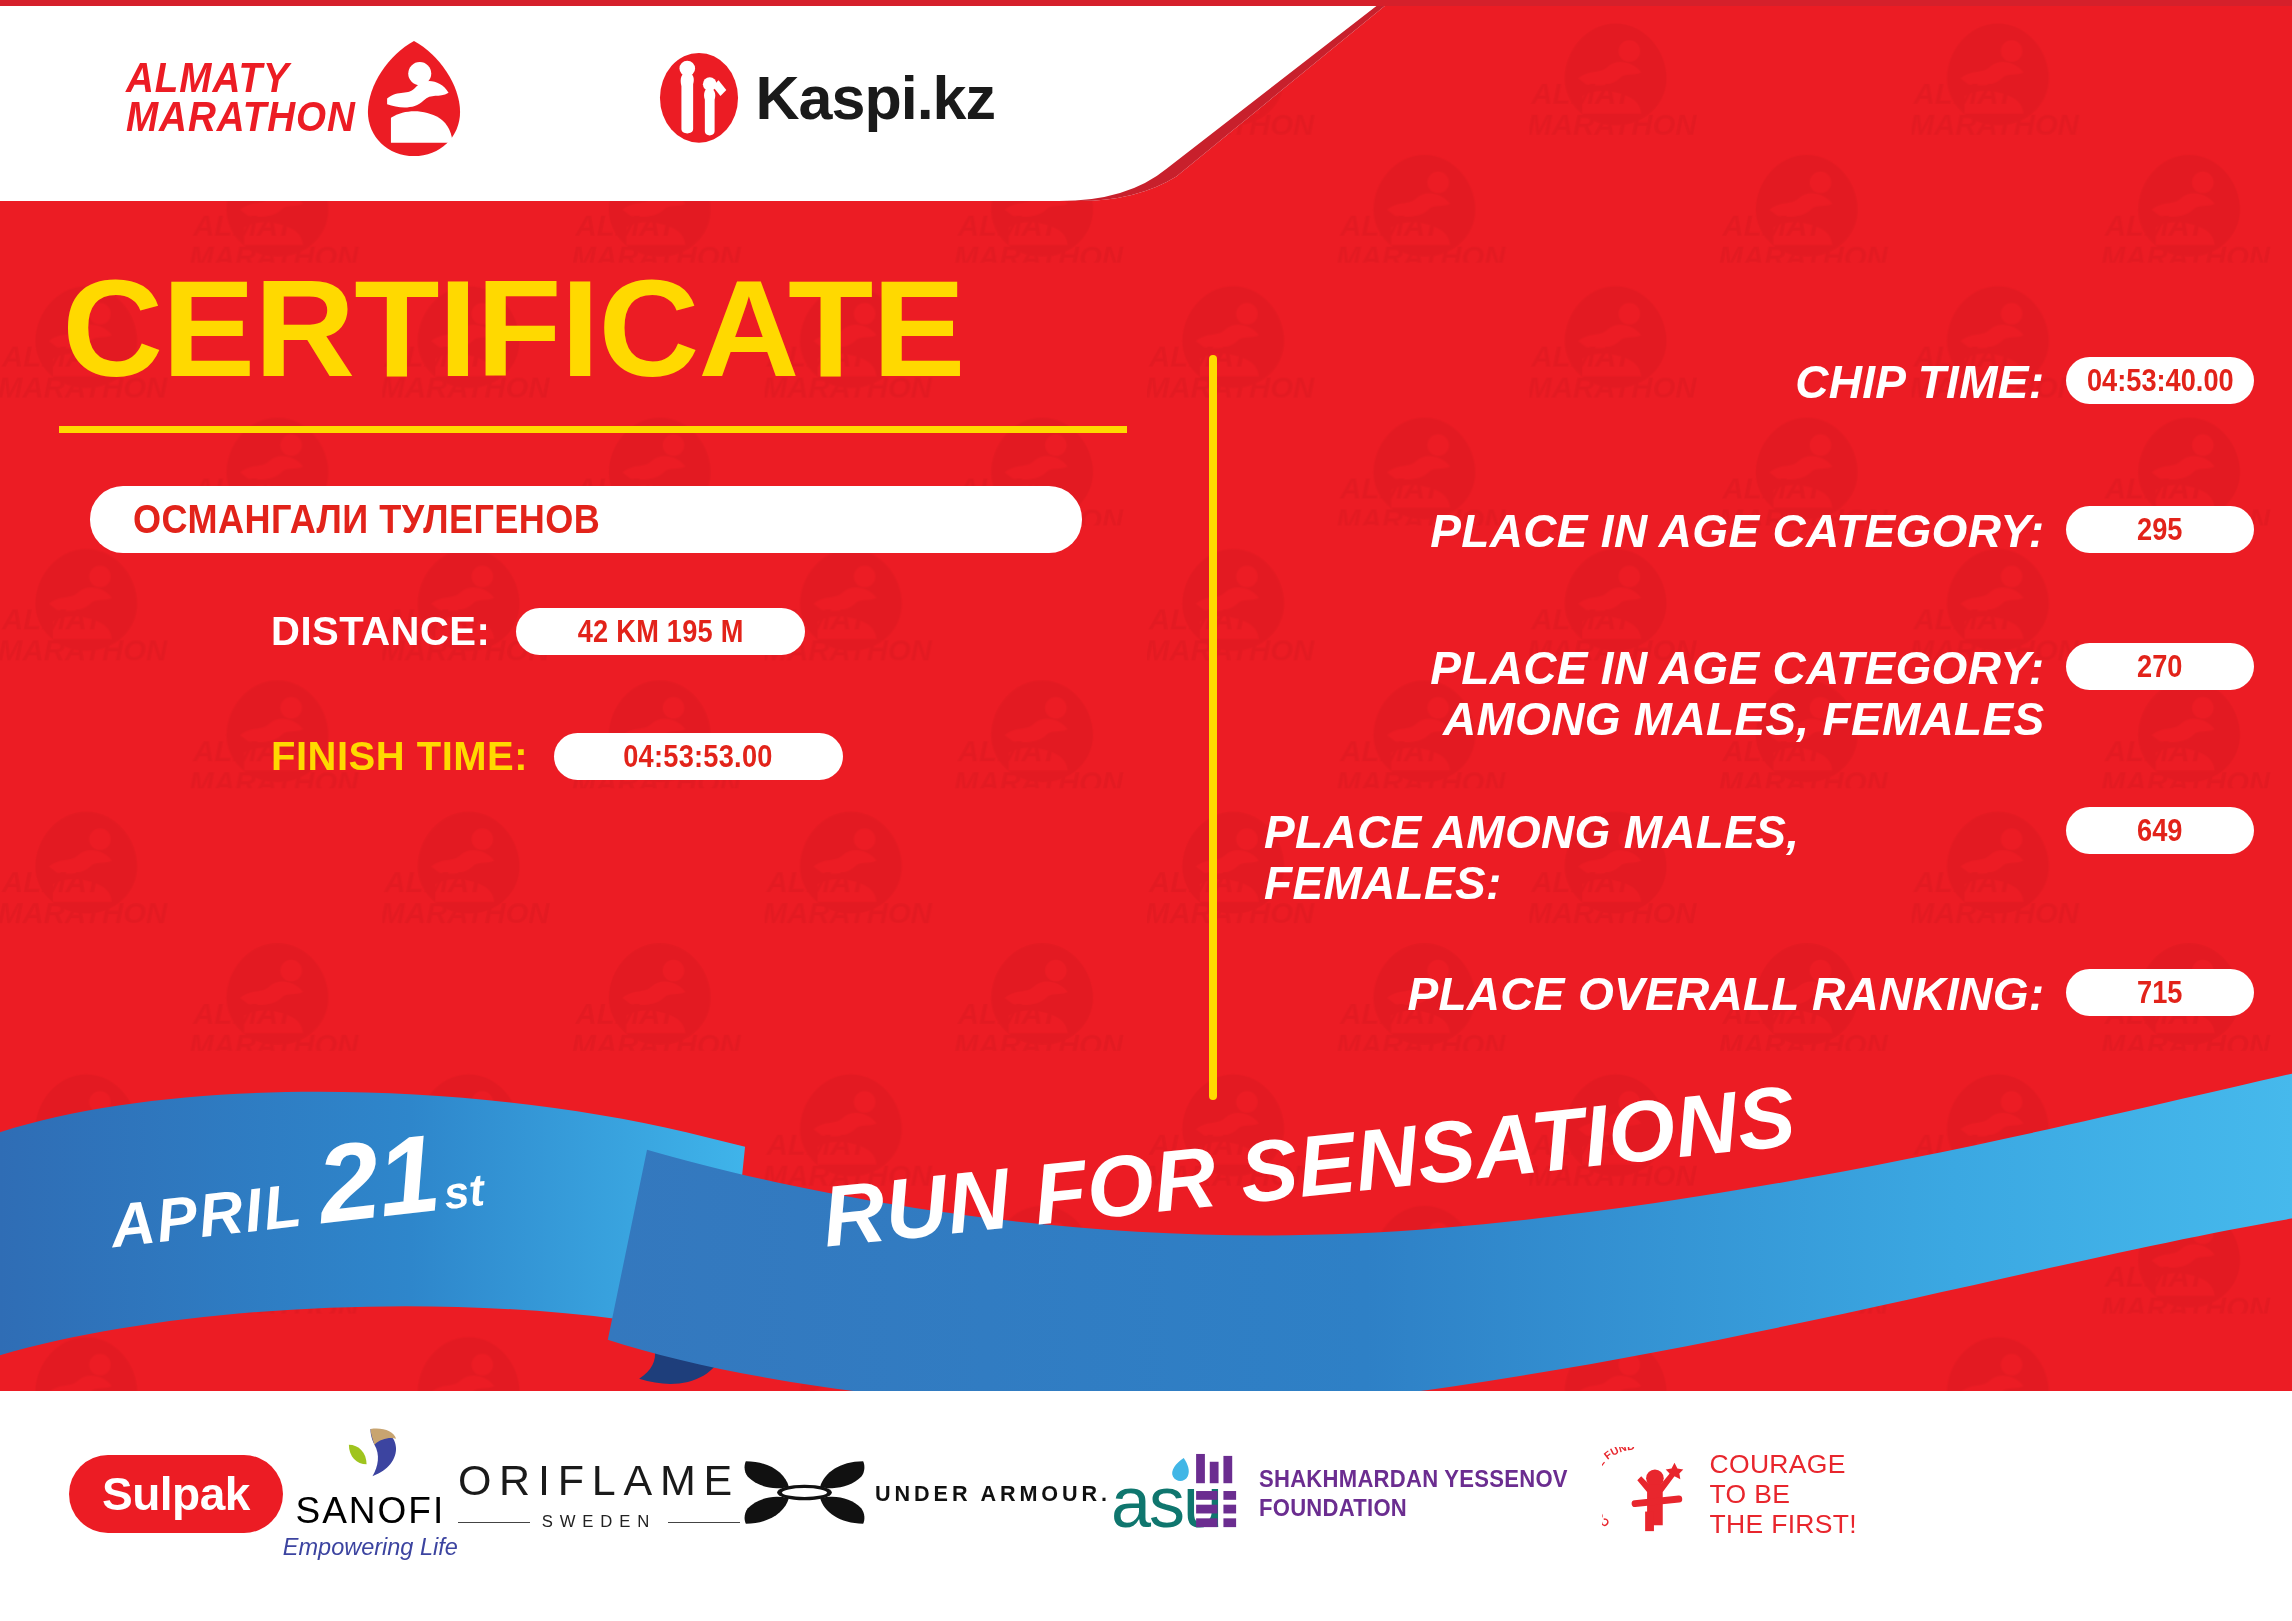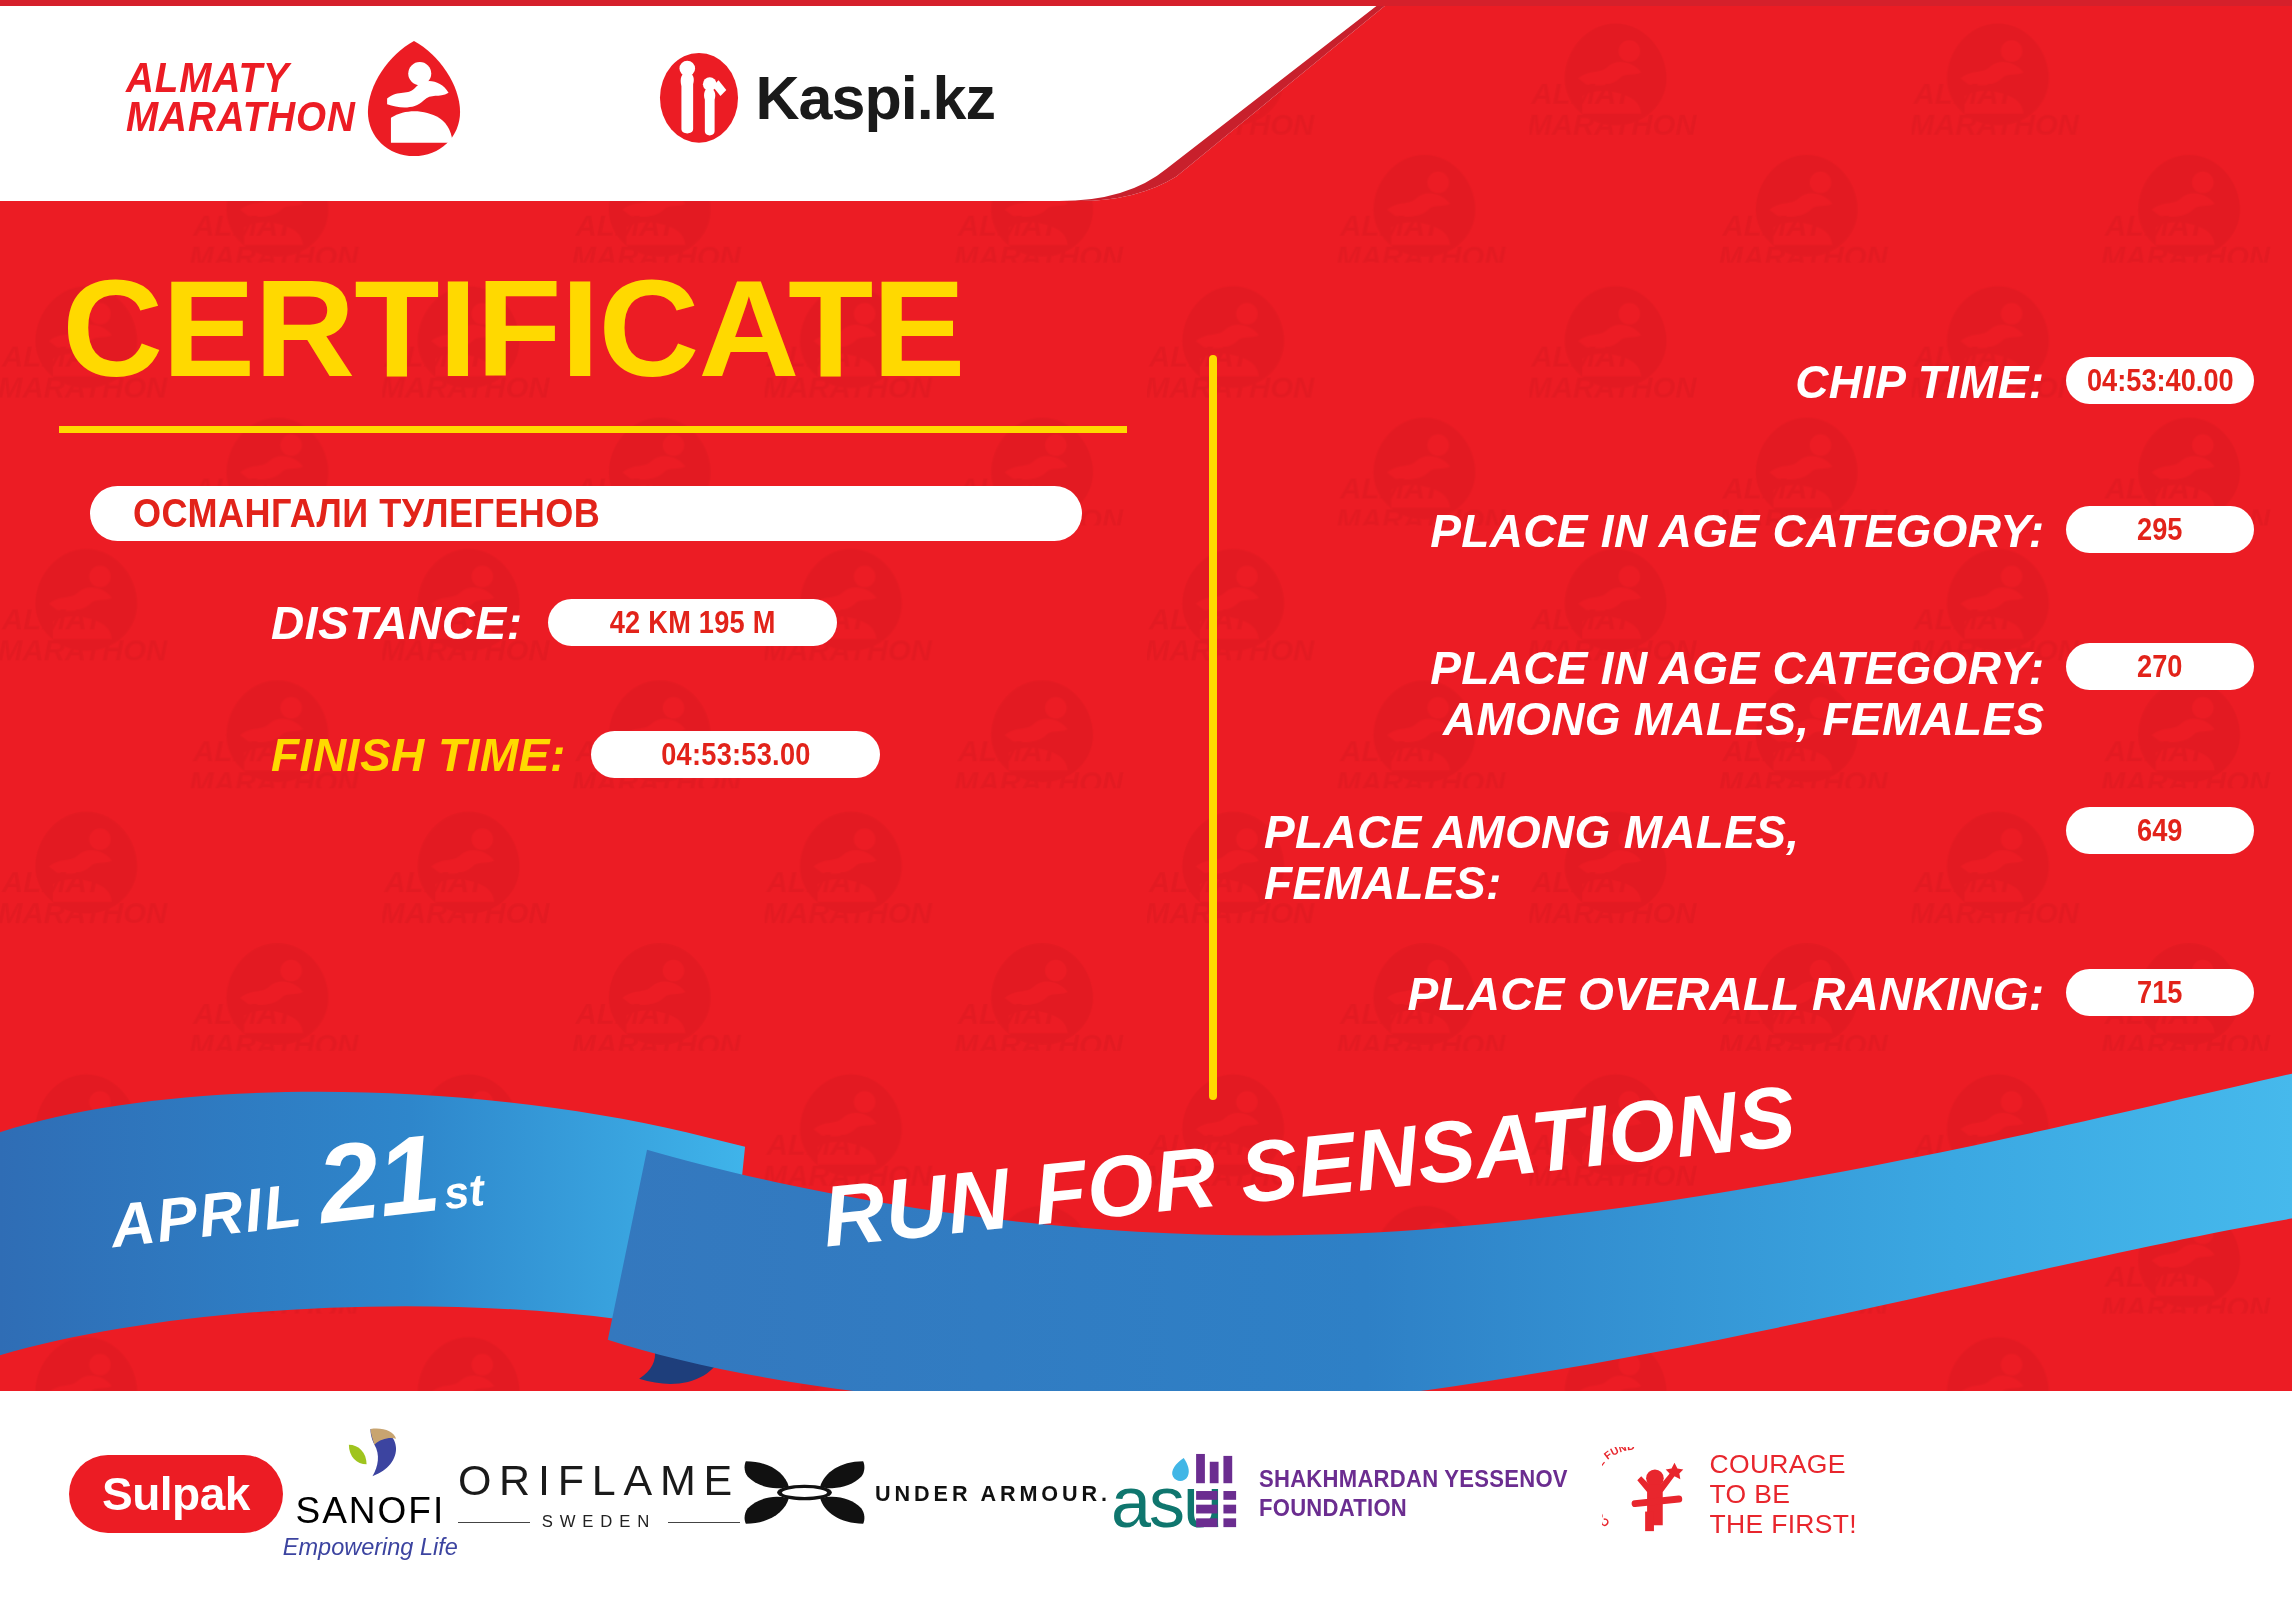--- a/index.html
+++ b/index.html
@@ -53,32 +53,32 @@
   .left-col { position:absolute; left:0; top:201px; width:1196px; z-index:20; }
   .cert-title {
     color:#FFD900; font-size:137px; font-weight:bold; letter-spacing:-1px;
     padding:59px 0 0 61px; line-height:1.0;
     transform:scaleX(1.02); transform-origin:left center;
   }
   .cert-rule {
     height:6.9px; background:#FFD900; margin:29px 0 0 59px; width:1068px;
   }
   .name-pill {
-    margin:53px 0 0 90px; width:992px; height:55px; background:#fff;
+    margin:53px 0 0 90px; width:992px; height:67px; background:#fff;
     border-radius:33px; display:flex; align-items:center;
     padding-left:43px;
   }
   .name-pill span {
     color:#E2231A; font-size:41px; font-weight:bold; letter-spacing:0.5px;
     transform:scaleX(.88); transform-origin:left center; white-space:nowrap;
   }
 
   .lrow { display:flex; align-items:center; margin-top:55px; }
   .lrow .lbl {
-    font-size:46px; font-weight:bold; font-style:italic; letter-spacing:0.5px;
+    font-size:40px; font-weight:bold; letter-spacing:0.5px;
     white-space:nowrap;
   }
   .lbl-white { color:#ffffff; }
   .lbl-yellow { color:#FFD900; }
   .lrow .val-pill {
     background:#fff; border-radius:23.5px; height:47px; min-width:289px;
     display:flex; align-items:center; justify-content:center;
     margin-left:25.5px; padding:0 21.6px;
   }
   .lrow .val-pill span {

